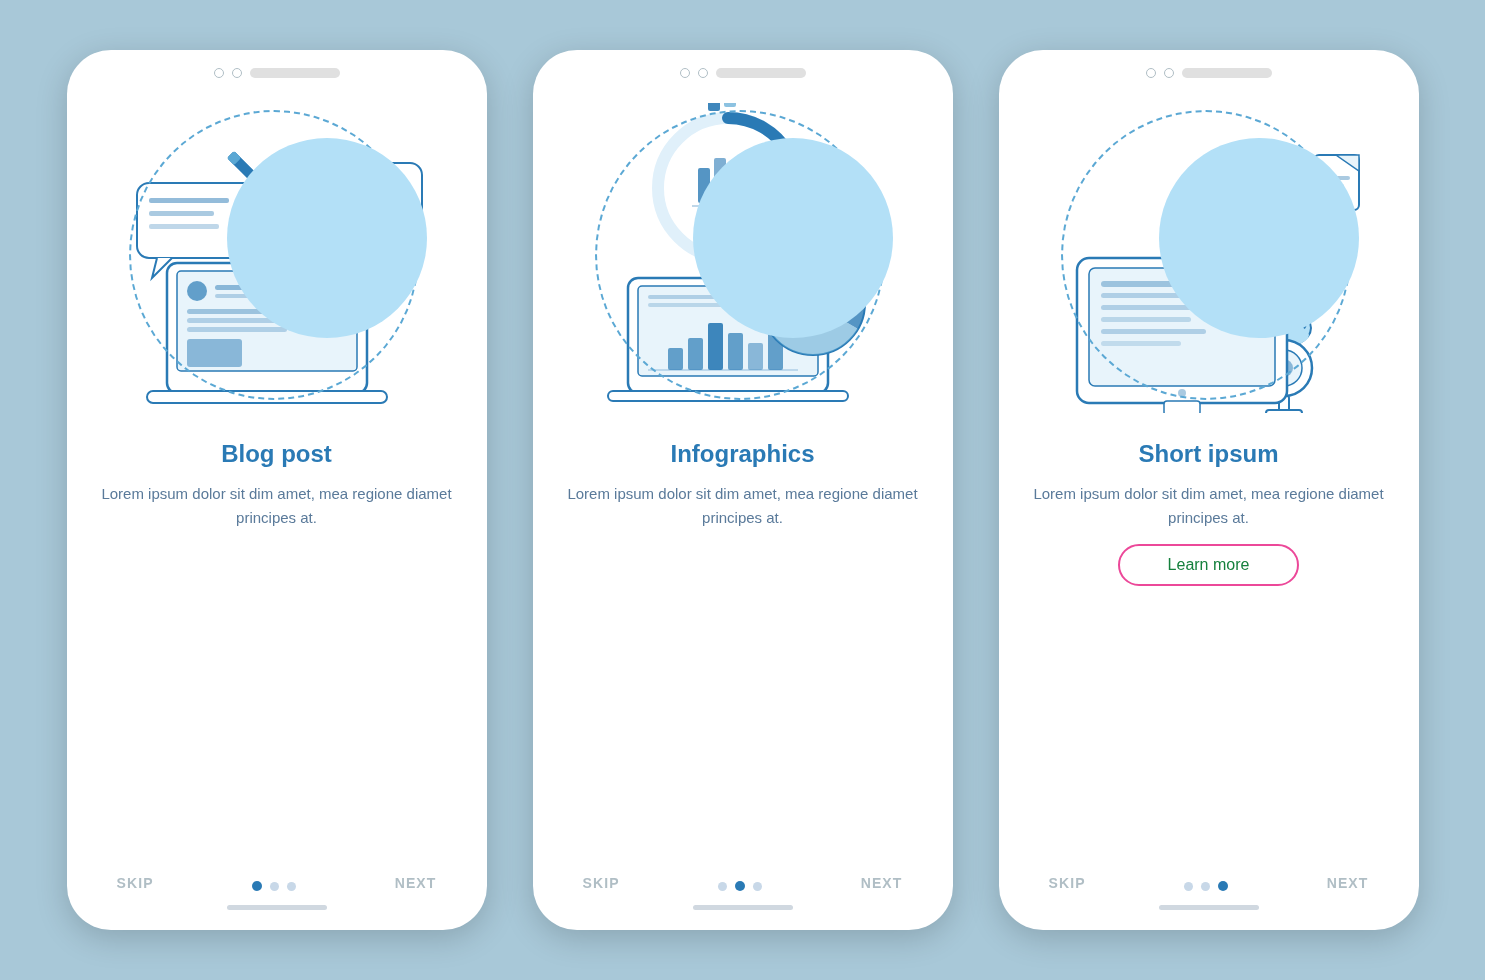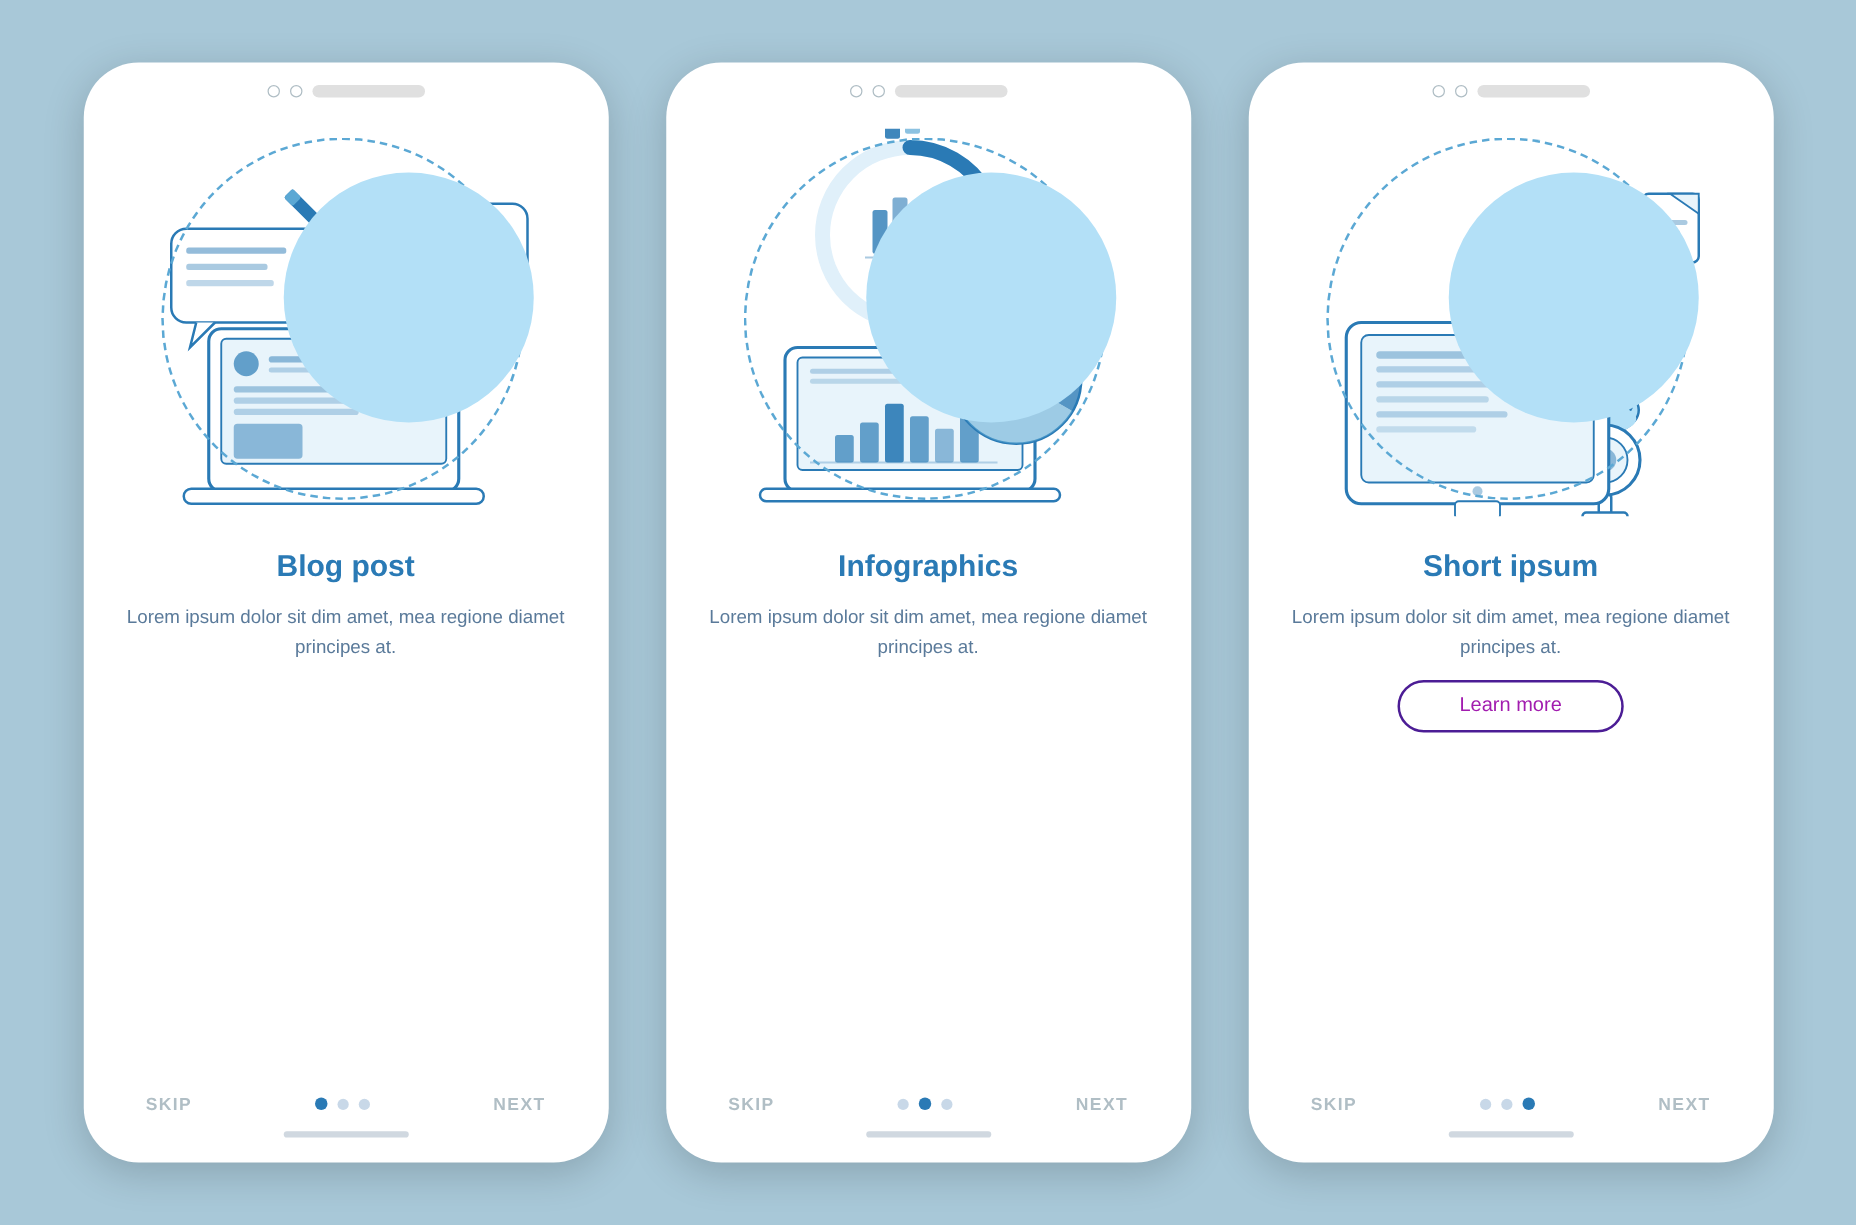--- a/index.html
+++ b/index.html
@@ -102,34 +102,34 @@
     .card-desc {
       font-size: 15px;
       color: #5a7a9a;
       text-align: center;
       line-height: 1.6;
       padding: 0 30px;
       margin-bottom: 14px;
     }
 
     .learn-more-btn {
-      border: 2px solid #4c1d95;
+      border: 2px solid #ec4899;
       border-radius: 24px;
       padding: 10px 48px;
-      color: #a21caf;
+      color: #15803d;
       font-size: 16px;
       font-weight: 500;
       background: transparent;
       cursor: pointer;
       margin-bottom: 10px;
     }
 
     .bottom-nav {
       display: flex;
-      align-items: center;
+      align-items: flex-end;
       justify-content: space-between;
       width: 320px;
       margin-top: auto;
       margin-bottom: 8px;
     }
 
     .nav-skip, .nav-next {
       font-size: 14px;
       font-weight: 700;
       letter-spacing: 0.08em;

